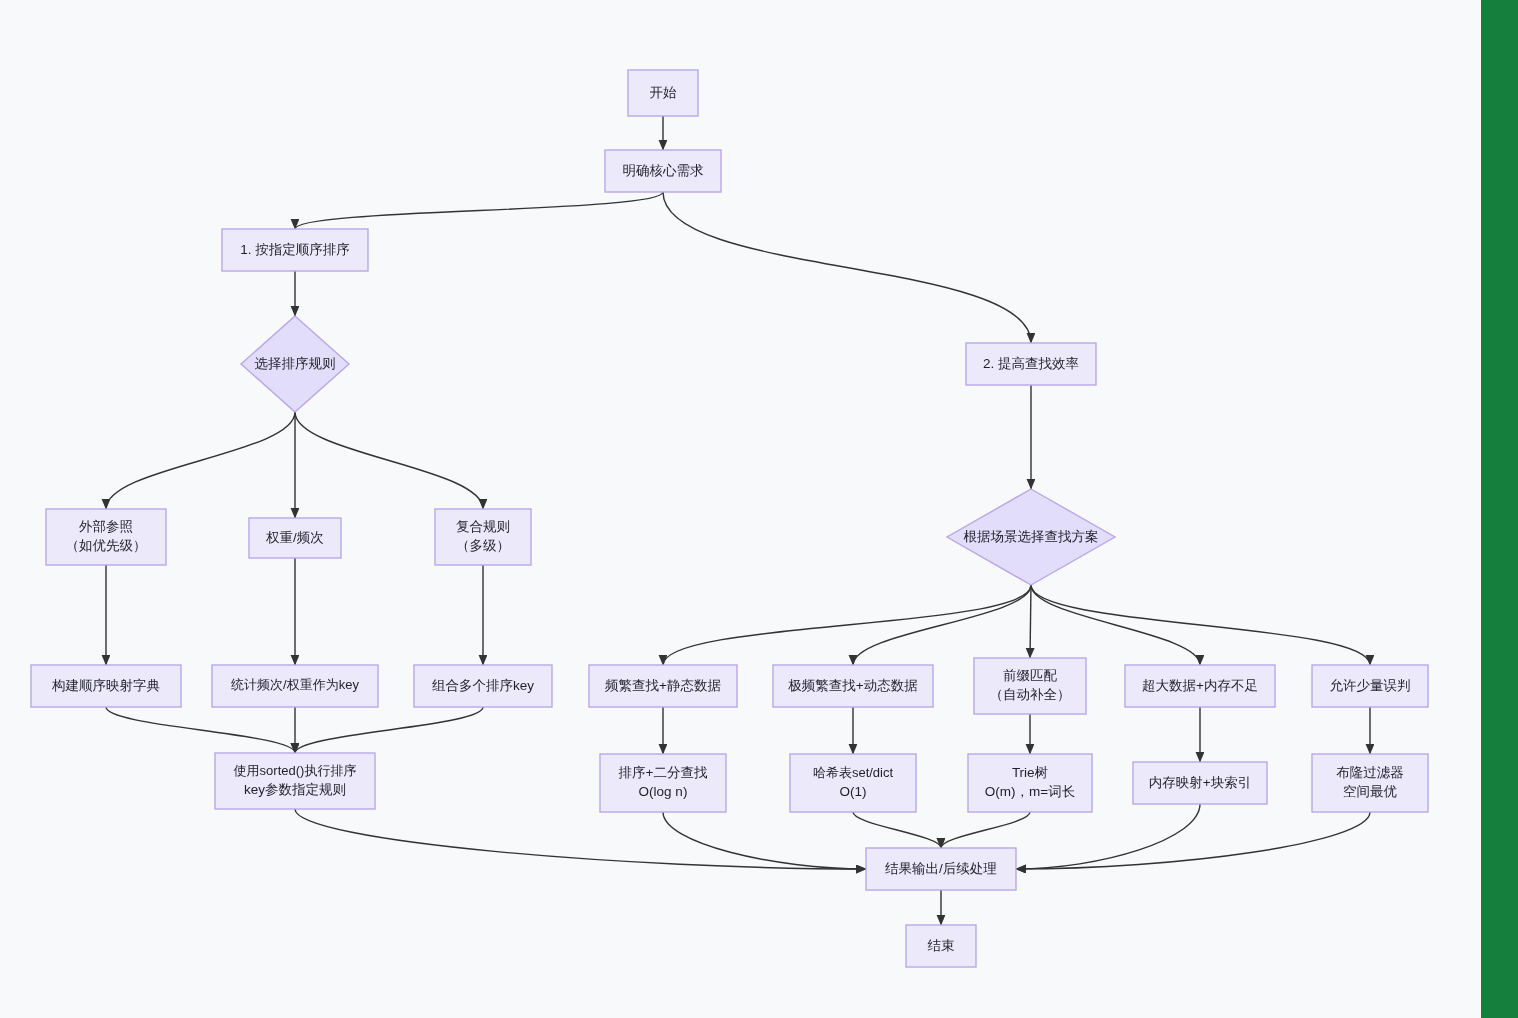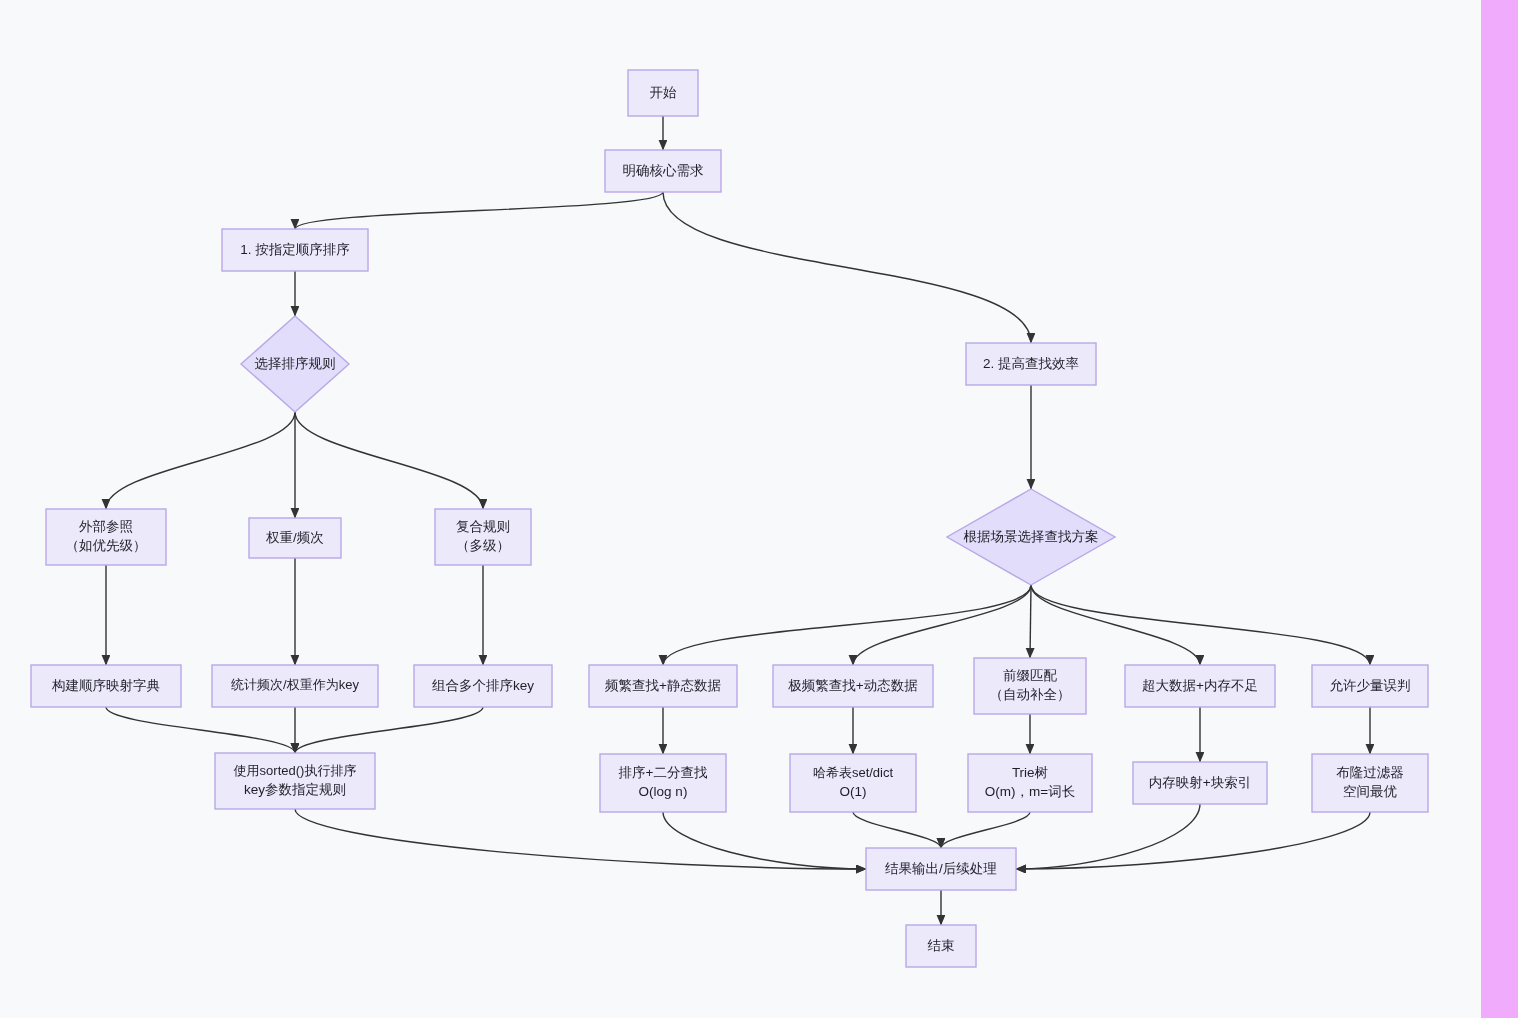--- a/index.html
+++ b/index.html
@@ -1,20 +1,20 @@
 <!DOCTYPE html>
 <html><head>
 <meta charset="utf-8">
 <style>
   html,body{margin:0;padding:0;background:#ffffff;}
   body{font-family:"Liberation Sans","DejaVu Sans",sans-serif;}
   #canvas{
     position:relative;
     width:1518px;height:1018px;
-    background:#f0abfc;
+    background:#15803d;
     overflow:hidden;
   }
   #board{
     position:absolute;left:0;top:0;width:1481px;height:1018px;
     background:#f8f9fb;
   }
   svg#flow{position:absolute;left:0;top:0;width:1518px;height:1018px;overflow:visible;}
   .edge{fill:none;stroke:#333333;stroke-width:1.4px;}
   .node-rect{fill:#ece9fb;stroke:#b9a7e8;stroke-width:1.4px;}
   .node-diamond{fill:#e2ddfa;stroke:#b9a7e8;stroke-width:1.4px;}

